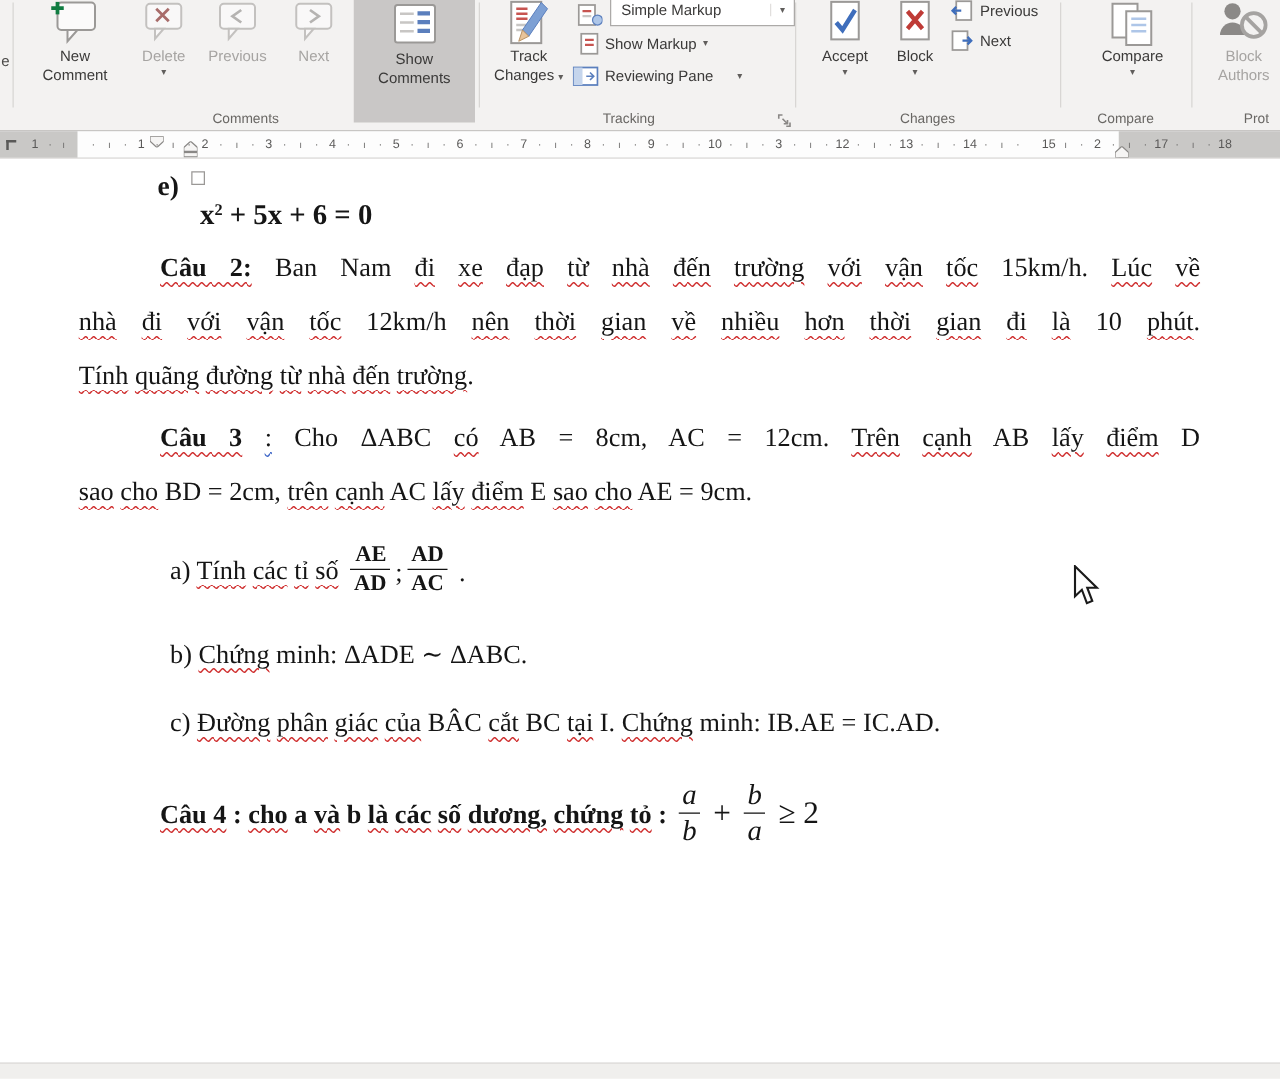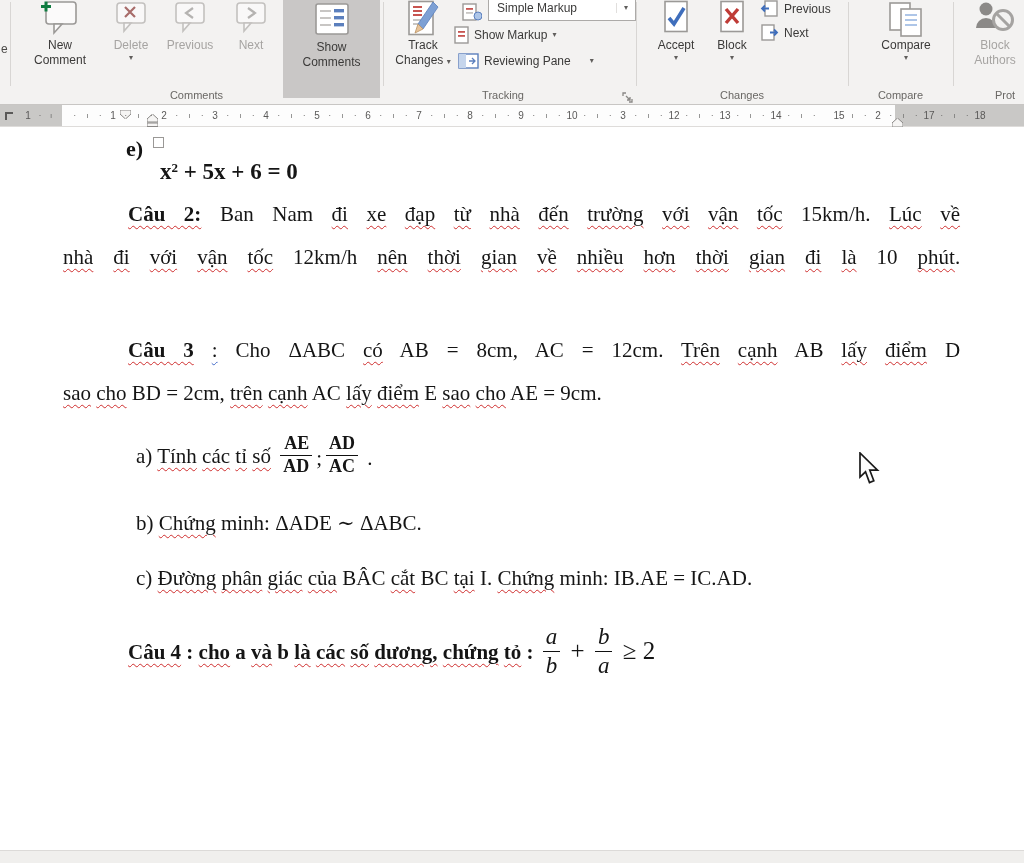--- a/index.html
+++ b/index.html
@@ -163,21 +163,21 @@
         <rect x="1" y="2" width="13" height="16" fill="#fff" stroke="#9b9997" stroke-width="1.4"></rect>
         <rect x="4" y="6" width="7" height="1.8" fill="#c75450"></rect>
         <rect x="4" y="10" width="7" height="1.8" fill="#c8c6c4"></rect>
         <circle cx="16" cy="14" r="4" fill="#aec6e8" stroke="#5b7fbd" stroke-width="1"></circle>
       </svg>
     </div>
     <div id="combo">
       <span class="ctext">Simple Markup</span>
       <span class="carrow dd">▾</span>
     </div>
-    <div class="rowbtn" style="left:454px;top:26px;text-align:center;">
+    <div class="rowbtn" style="left:464px;top:26px;text-align:center;">
       <span>
         <svg width="15" height="18" viewBox="0 0 15 18" style="display:block;">
           <rect x="1" y="1" width="13" height="16" fill="#fff" stroke="#9b9997" stroke-width="1.4"></rect>
           <rect x="4" y="5" width="7" height="1.8" fill="#c75450"></rect>
           <rect x="4" y="9" width="7" height="1.8" fill="#c75450"></rect>
         </svg>
         </span>
       <span>Show Markup</span>
       <span class="dd">▾</span>
     </div>
@@ -367,20 +367,21 @@
       <span class="rn" style="left: 28px;">1</span>
       <span class="rd" style="left: 40px;">·</span>
       <span class="rk" style="left: 51px;">ı</span>
     </div>
 
   <div id="doc">
       <div class="para p-e"><span class="bd">e)</span><span class="anchor"></span></div>
       <div class="para p-eq"><span class="bd">x</span><span class="sup bd">2</span><span class="bd"> + 5x + 6 = 0</span></div>
       <div class="para p-c2l1 jl"><span class="bd sq-red">Câu 2:</span><span> Ban Nam </span><span class="sq-red">đi</span><span> </span><span class="sq-red">xe</span><span> </span><span class="sq-red">đạp</span><span> </span><span class="sq-red">từ</span><span> </span><span class="sq-red">nhà</span><span> </span><span class="sq-red">đến</span><span> </span><span class="sq-red">trường</span><span> </span><span class="sq-red">với</span><span> </span><span class="sq-red">vận</span><span> </span><span class="sq-red">tốc</span><span> 15km/h. </span><span class="sq-red">Lúc</span><span> </span><span class="sq-red">về</span></div>
       <div class="para p-c2l2 jl"><span class="sq-red">nhà</span><span> </span><span class="sq-red">đi</span><span> </span><span class="sq-red">với</span><span> </span><span class="sq-red">vận</span><span> </span><span class="sq-red">tốc</span><span> 12km/h </span><span class="sq-red">nên</span><span> </span><span class="sq-red">thời</span><span> </span><span class="sq-red">gian</span><span> </span><span class="sq-red">về</span><span> </span><span class="sq-red">nhiều</span><span> </span><span class="sq-red">hơn</span><span> </span><span class="sq-red">thời</span><span> </span><span class="sq-red">gian</span><span> </span><span class="sq-red">đi</span><span> </span><span class="sq-red">là</span><span> 10 </span><span class="sq-red">phút</span><span>.</span></div>
+      <div class="para p-c2l3"><span class="sq-red">Tính</span><span> </span><span class="sq-red">quãng</span><span> </span><span class="sq-red">đường</span><span> </span><span class="sq-red">từ</span><span> </span><span class="sq-red">nhà</span><span> </span><span class="sq-red">đến</span><span> </span><span class="sq-red">trường</span><span>.</span></div>
       <div class="para p-c3l1 jl"><span class="bd sq-red">Câu 3</span><span> </span><span class="sq-blue">:</span><span> Cho ΔABC </span><span class="sq-red">có</span><span> AB = 8cm, AC = 12cm. </span><span class="sq-red">Trên</span><span> </span><span class="sq-red">cạnh</span><span> AB </span><span class="sq-red">lấy</span><span> </span><span class="sq-red">điểm</span><span> D</span></div>
       <div class="para p-c3l2"><span class="sq-red">sao</span><span> </span><span class="sq-red">cho</span><span> BD = 2cm, </span><span class="sq-red">trên</span><span> </span><span class="sq-red">cạnh</span><span> AC </span><span class="sq-red">lấy</span><span> </span><span class="sq-red">điểm</span><span> E </span><span class="sq-red">sao</span><span> </span><span class="sq-red">cho</span><span> AE = 9cm.</span></div>
       <div class="para p-ia"><span>a) </span><span class="sq-red">Tính</span><span> </span><span class="sq-red">các</span><span> </span><span class="sq-red">tỉ</span><span> </span><span class="sq-red">số</span><span> </span><span class="frac"><span class="fn">AE</span><span class="fd">AD</span></span><span class="vmid">;</span><span class="frac"><span class="fn">AD</span><span class="fd">AC</span></span><span class="vmid"> .</span></div>
       <div class="para p-ib"><span>b) </span><span class="sq-red">Chứng</span><span> minh: ΔADE ∼ ΔABC.</span></div>
       <div class="para p-ic"><span>c) </span><span class="sq-red">Đường</span><span> </span><span class="sq-red">phân</span><span> </span><span class="sq-red">giác</span><span> </span><span class="sq-red">của</span><span> BÂC </span><span class="sq-red">cắt</span><span> BC </span><span class="sq-red">tại</span><span> I. </span><span class="sq-red">Chứng</span><span> minh: IB.AE = IC.AD.</span></div>
       <div class="para p-c4"><span class="bd sq-red">Câu 4</span><span class="bd"> : </span><span class="bd sq-red">cho</span><span class="bd"> a </span><span class="bd sq-red">và</span><span class="bd"> b </span><span class="bd sq-red">là</span><span class="bd"> </span><span class="bd sq-red">các</span><span class="bd"> </span><span class="bd sq-red">số</span><span class="bd"> </span><span class="bd sq-red">dương,</span><span class="bd"> </span><span class="bd sq-red">chứng</span><span class="bd"> </span><span class="bd sq-red">tỏ</span><span class="bd"> :  </span><span class="frac it"><span class="fn">a</span><span class="fd">b</span></span><span class="big"> + </span><span class="frac it"><span class="fn">b</span><span class="fd">a</span></span><span class="big"> ≥ 2</span></div>
     </div>
 
   <div id="hscroll"></div>
 

